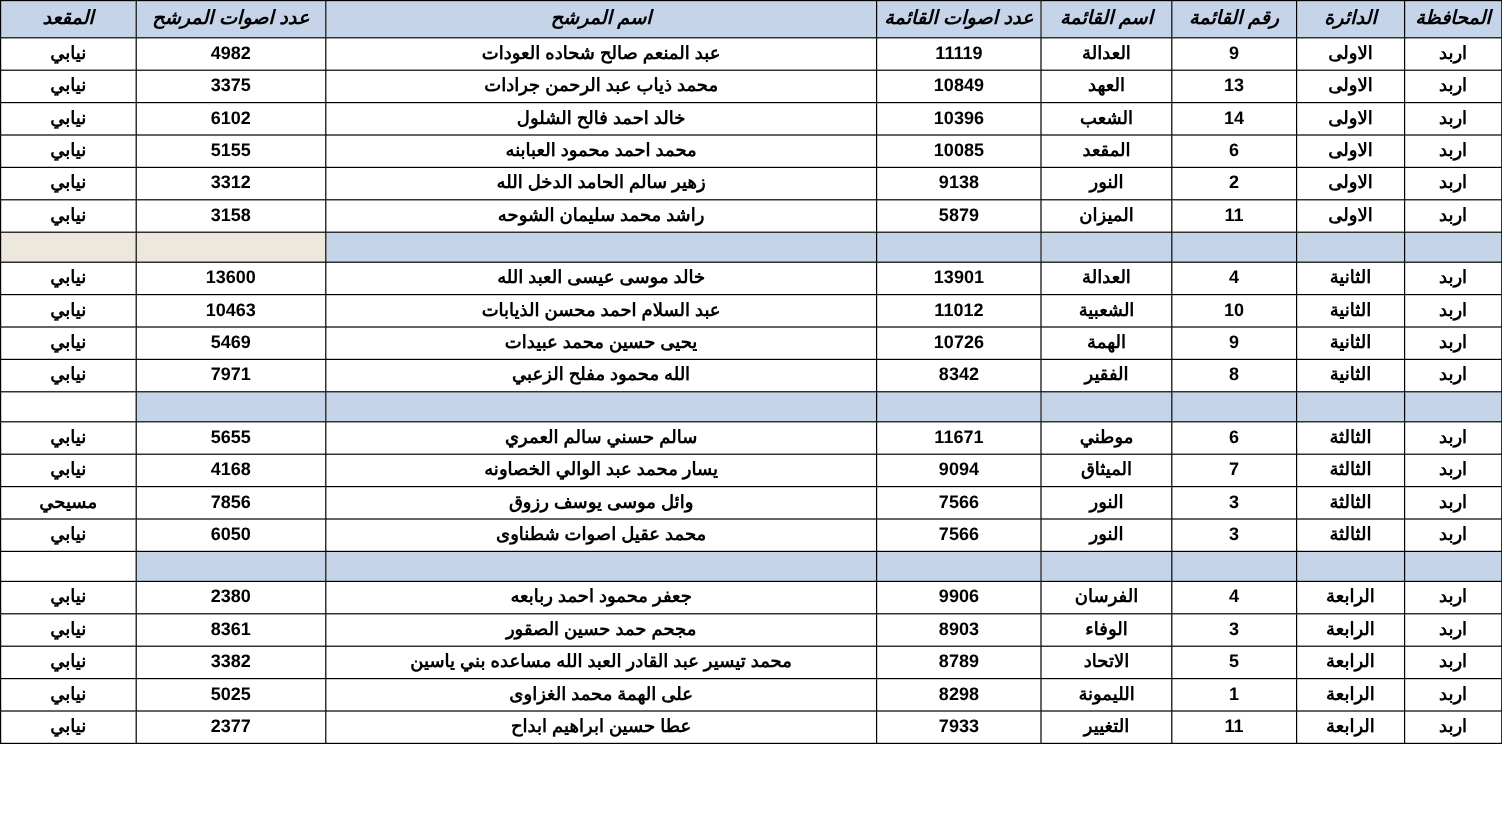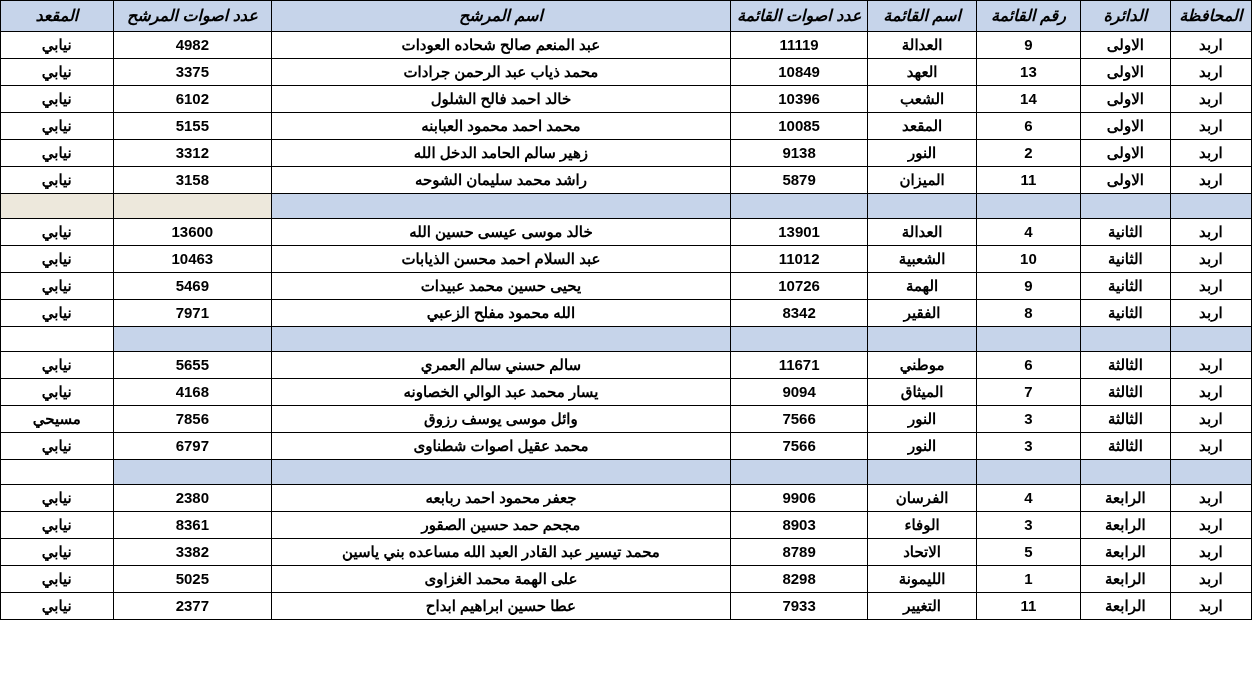--- a/index.html
+++ b/index.html
@@ -161,21 +161,21 @@
         <td>&nbsp;</td>
         <td class="beige">&nbsp;</td>
         <td class="beige">&nbsp;</td>
       </tr>
       <tr>
         <td>اربد</td>
         <td>الثانية</td>
         <td>4</td>
         <td>العدالة</td>
         <td>13901</td>
-        <td class="candidate-cell">خالد موسى عيسى حسين الله</td>
+        <td class="candidate-cell">خالد موسى عيسى العبد الله</td>
         <td>13600</td>
         <td>نيابي</td>
       </tr>
       <tr>
         <td>اربد</td>
         <td>الثانية</td>
         <td>10</td>
         <td>الشعبية</td>
         <td>11012</td>
         <td class="candidate-cell">عبد السلام احمد محسن الذيابات</td>
@@ -242,21 +242,21 @@
         <td>7856</td>
         <td>مسيحي</td>
       </tr>
       <tr>
         <td>اربد</td>
         <td>الثالثة</td>
         <td>3</td>
         <td>النور</td>
         <td>7566</td>
         <td class="candidate-cell">محمد عقيل اصوات شطناوى</td>
-        <td>6797</td>
+        <td>6050</td>
         <td>نيابي</td>
       </tr>
       <tr class="spacer">
         <td>&nbsp;</td>
         <td>&nbsp;</td>
         <td>&nbsp;</td>
         <td>&nbsp;</td>
         <td>&nbsp;</td>
         <td>&nbsp;</td>
         <td>&nbsp;</td>

